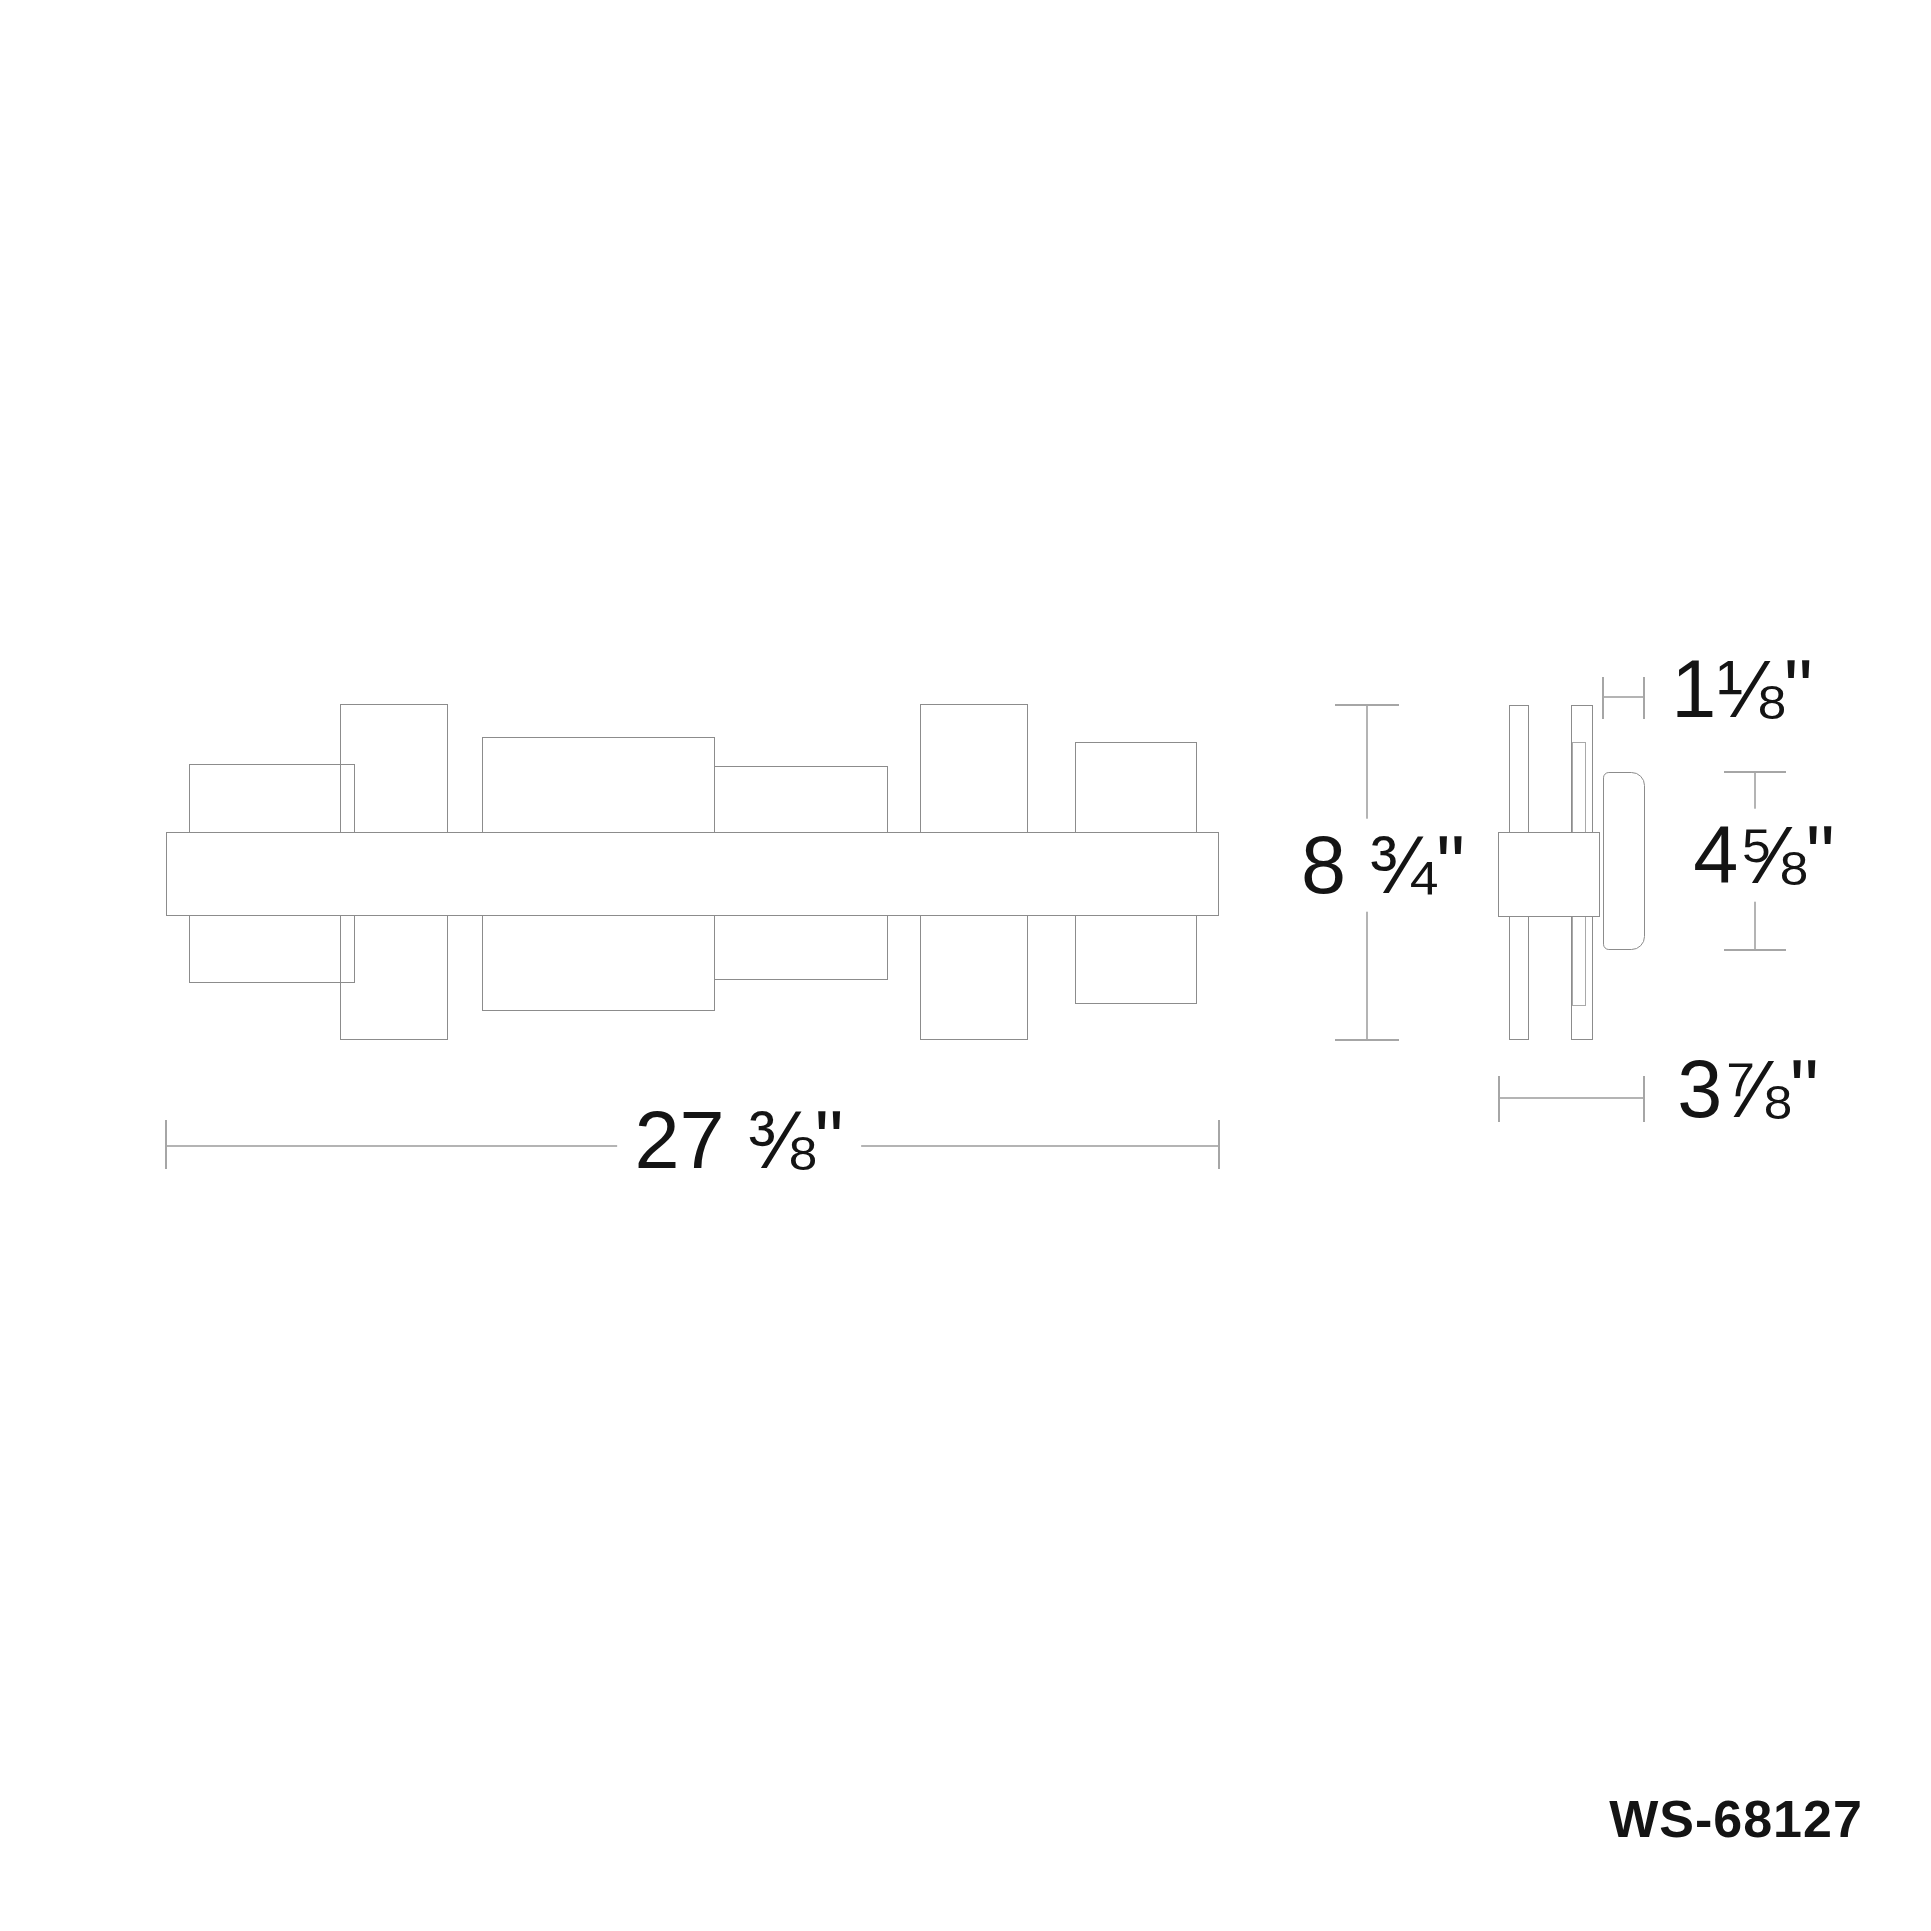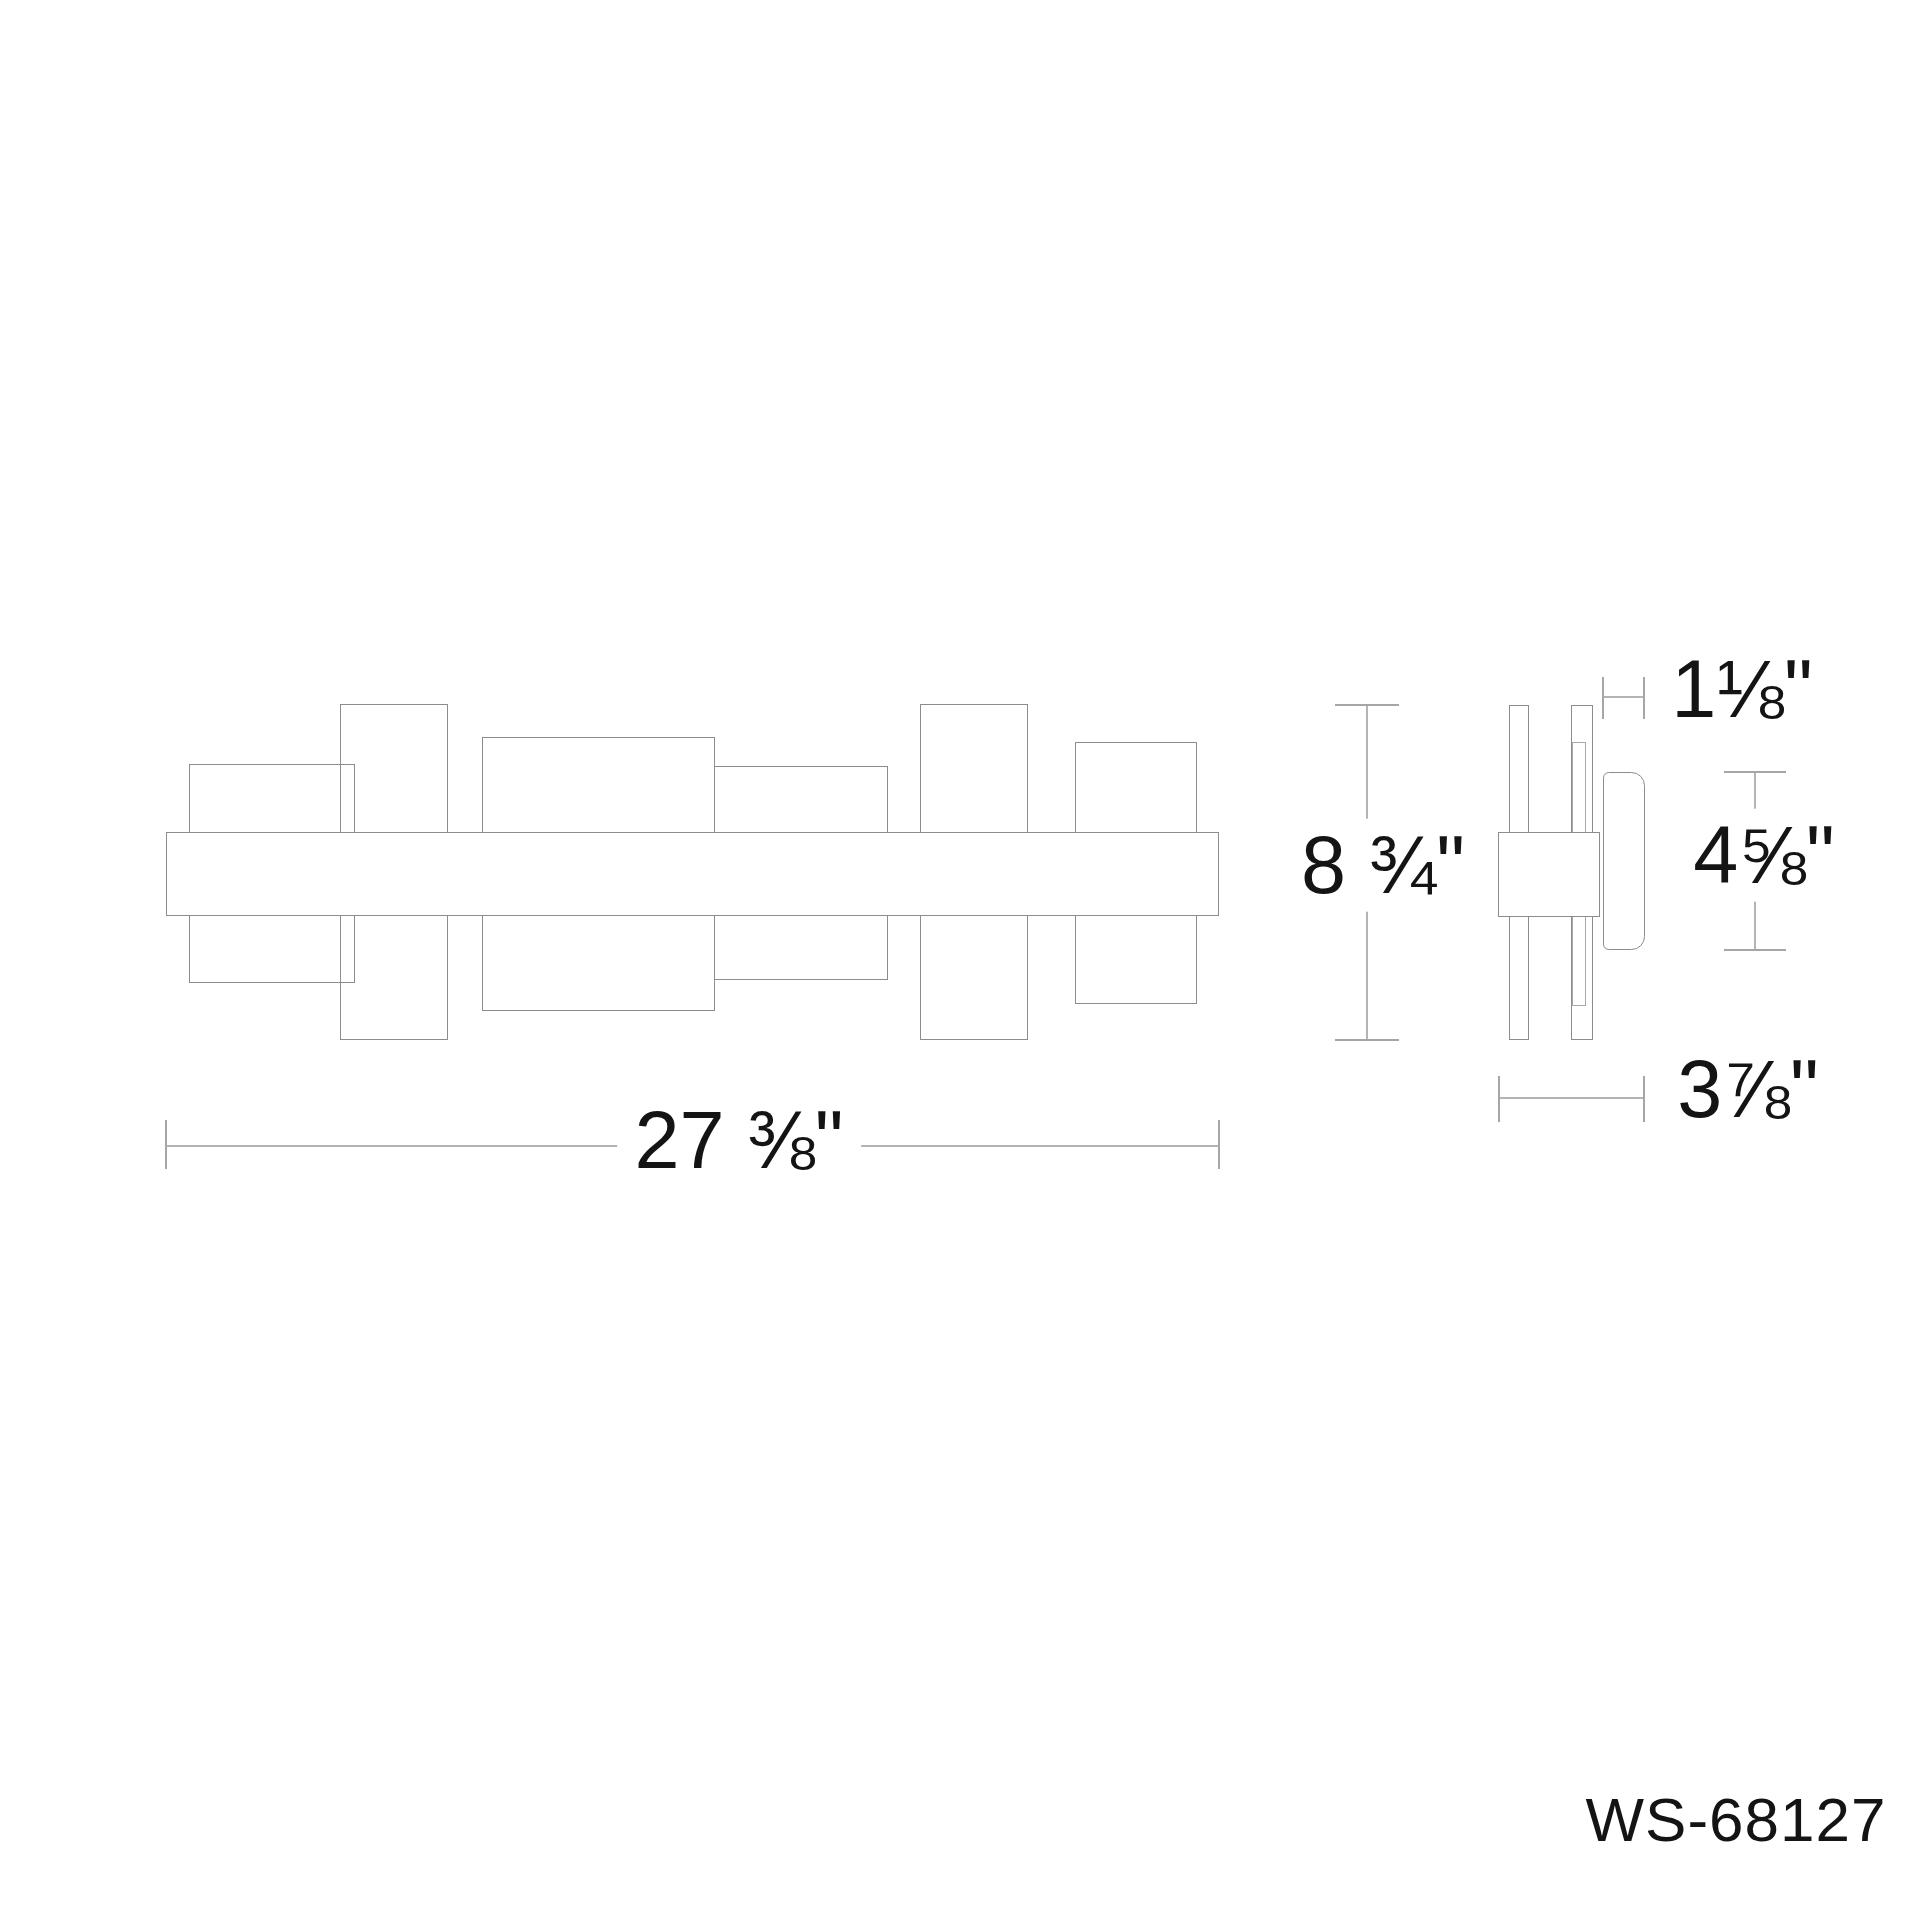--- a/index.html
+++ b/index.html
@@ -40,22 +40,22 @@
     font-weight:400;
     color:var(--text);
     white-space:nowrap;
     line-height:1;
     z-index:10;
   }
   .dim-label--masked{background:var(--background);padding:5.8px 17.4px;}
   .product-code{
     position:absolute;
     transform:translate(-50%,-50%);
-    font-size:62px;
-    font-weight:400;
+    font-size:52px;
+    font-weight:700;
     letter-spacing:1px;
     color:var(--text);
     white-space:nowrap;
     z-index:10;
   }
   .z1{z-index:1}.z2{z-index:2}.z3{z-index:3}
 </style>
 </head>
 <body>
 

